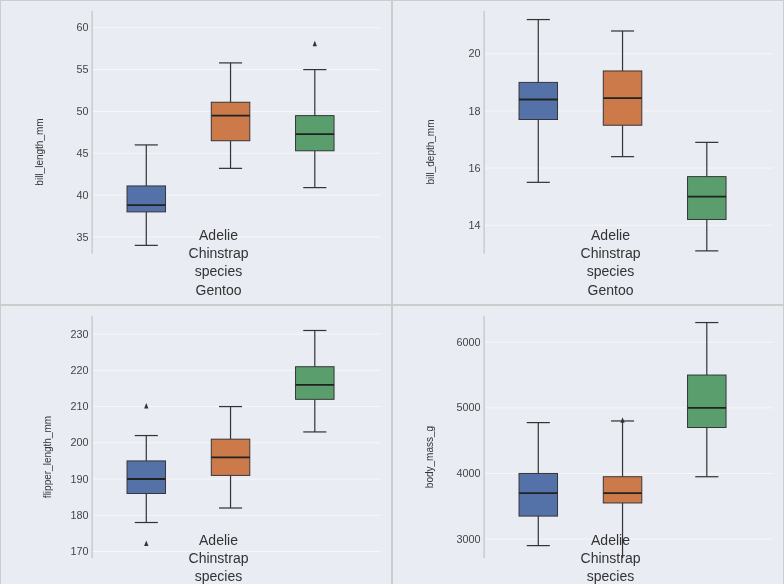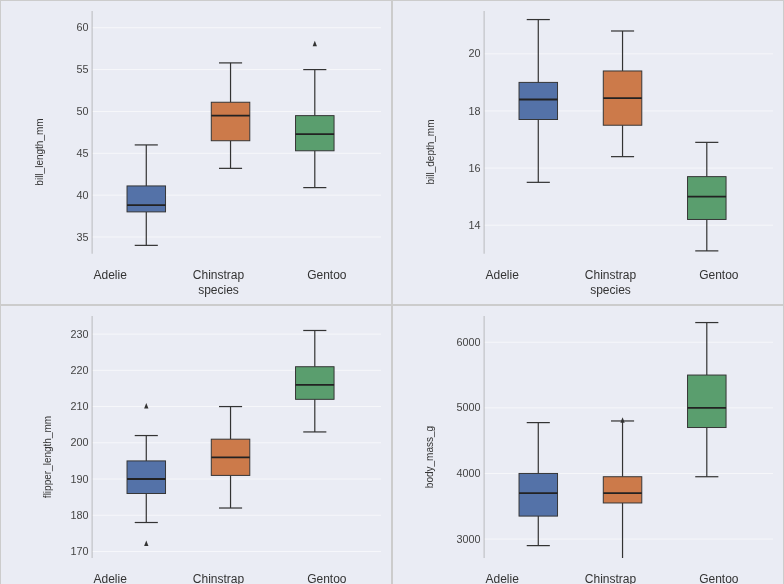--- a/index.html
+++ b/index.html
@@ -34,23 +34,24 @@
       color: #333;
       white-space: nowrap;
     }
     .x-labels {
       position: absolute;
       bottom: 5px;
       left: 55px;
       right: 10px;
       display: flex;
       justify-content: space-around;
-      font-size: 12px;
+      font-size: 14px;
       color: #333;
       text-align: center;
+      flex-direction: column;
     }
     .x-label {
       flex: 1;
       text-align: center;
       line-height: 1.3;
     }
     svg.plot {
       width: 100%;
       height: 100%;
     }

